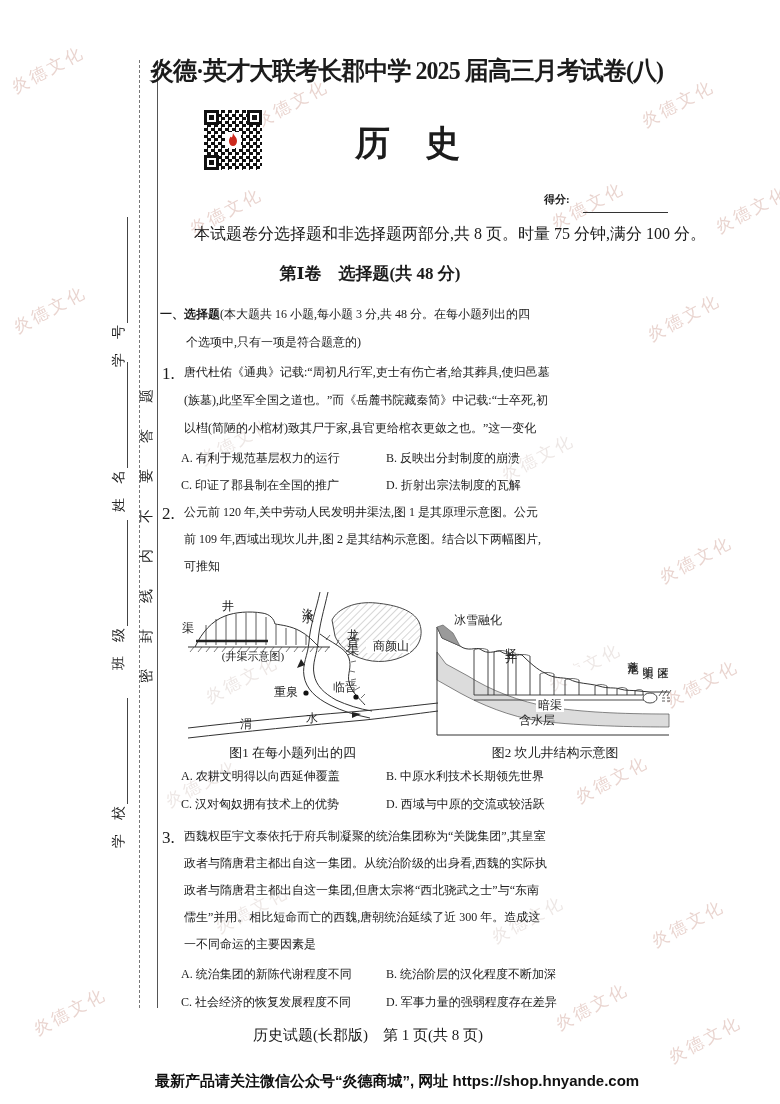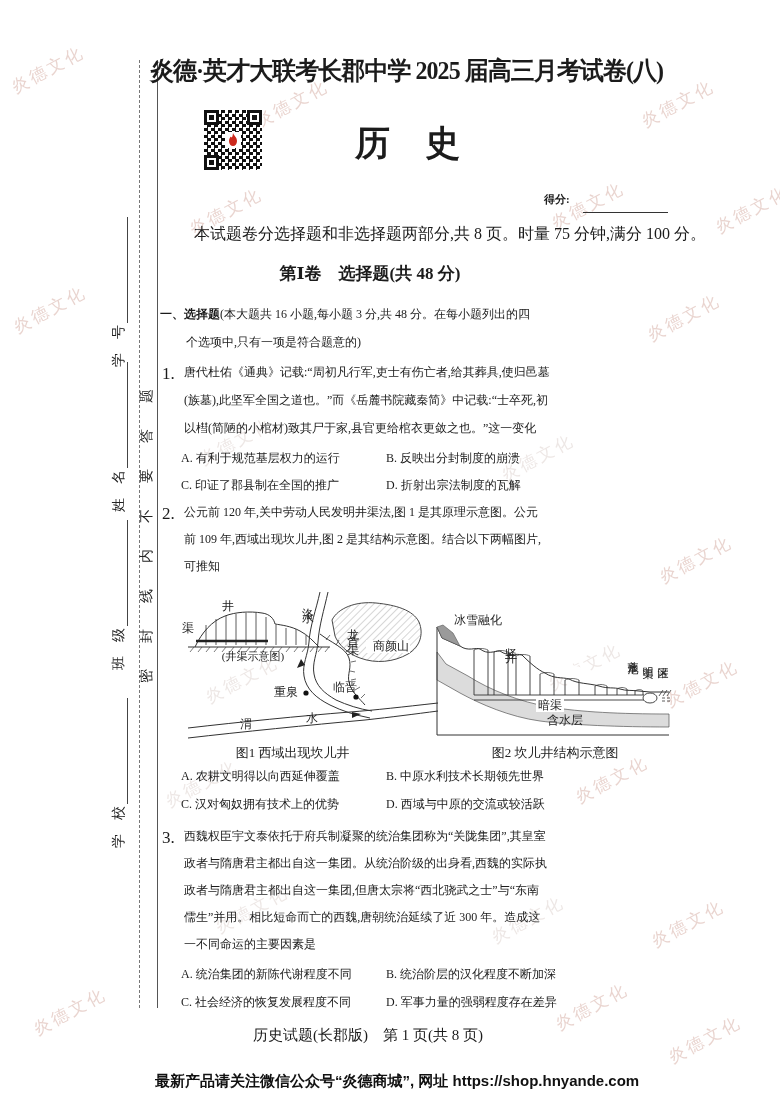--- a/index.html
+++ b/index.html
@@ -199,21 +199,21 @@
     <div class="flabel" style="left:2px;top:30px">渠</div>
     <div class="flabel" style="left:30px;top:58px;width:86px;text-align:center;font-size:11px">(井渠示意图)</div>
     <div class="flabel fvert" style="left:121px;top:6px">洛水</div>
     <div class="flabel fvert" style="left:166px;top:27px;letter-spacing:7px">龙首渠</div>
     <div class="flabel" style="left:193px;top:48px">商颜山</div>
     <div class="flabel" style="left:94px;top:94px">重泉</div>
     <div class="flabel" style="left:153px;top:89px">临晋</div>
     <div class="flabel" style="left:60px;top:126px">渭</div>
     <div class="flabel" style="left:126px;top:120px">水</div>
   </div>
-  <div class="fcap" style="left:200px;width:185px">图1 西域出现坎儿井</div>
+  <div class="fcap" style="left:200px;width:185px">图1 在每小题列出的四</div>
 
   <div class="fig" style="left:428px;top:596px;width:245px;height:145px">
     <svg width="245" height="145" viewBox="0 0 245 145">
 
       <path d="M9,56 L18,68 40,80 C62,94 92,106 122,111 C152,116 192,118 241,118 L241,131 C192,131 142,129 112,125 C82,121 52,108 32,97 L9,84 Z" fill="#dcdcdc" stroke="#555" stroke-width="0.7"></path>
 
       <path d="M9,31 L9,139 L241,139" fill="none" stroke="#333" stroke-width="1"></path>
 
       <path d="M9,31 L14,42 L32,50 C40,56 48,51 52,53 C60,59 66,55 72,55 C80,61 88,57 94,59 C102,67 110,74 117,77 C126,83 134,81 141,83 C150,88 160,87 171,90 C180,93 186,91 192,93 C198,95 204,94 211,95 L222,96 L241,96" fill="#fff" stroke="#333" stroke-width="1"></path>
 
@@ -228,21 +228,21 @@
 
       <path d="M231,100 l4,-6 M235,100 l4,-6 M239,100 l4,-6" stroke="#333" stroke-width="0.8"></path>
       <path d="M234,102 h10 M234,105 h10" stroke="#333" stroke-width="0.8" stroke-dasharray="3 2"></path>
     </svg>
     <div class="flabel" style="left:26px;top:18px">冰雪融化</div>
     <div class="flabel fvert" style="left:76px;top:42px">竖井</div>
     <div class="flabel fvert" style="left:198px;top:56px;font-size:11px;letter-spacing:1px">蓄水池</div>
     <div class="flabel fvert" style="left:213px;top:62px;font-size:11px;letter-spacing:1px">明渠</div>
     <div class="flabel fvert" style="left:228px;top:62px;font-size:11px;letter-spacing:1px">灌区</div>
     <div class="flabel" style="left:108px;top:103px;background:#fff;padding:0 2px">暗渠</div>
-    <div class="flabel" style="left:119px;top:118px">含水层</div>
+    <div class="flabel" style="left:91px;top:118px">含水层</div>
   </div>
   <div class="fcap" style="left:465px;width:180px">图2 坎儿井结构示意图</div>
 
   <div class="bline opt-r" style="top:768px">B. 中原水利技术长期领先世界</div>
   <div class="bline opt-l" style="top:768px">A. 农耕文明得以向西延伸覆盖</div>
   <div class="bline opt-l" style="top:796px">C. 汉对匈奴拥有技术上的优势</div>
   <div class="bline opt-r" style="top:796px">D. 西域与中原的交流或较活跃</div>
 
   <div class="qnum" style="left:162px;top:828px">3.</div>
   <div class="bline" style="left:184px;top:828px">西魏权臣宇文泰依托于府兵制凝聚的统治集团称为“关陇集团”,其皇室</div>

